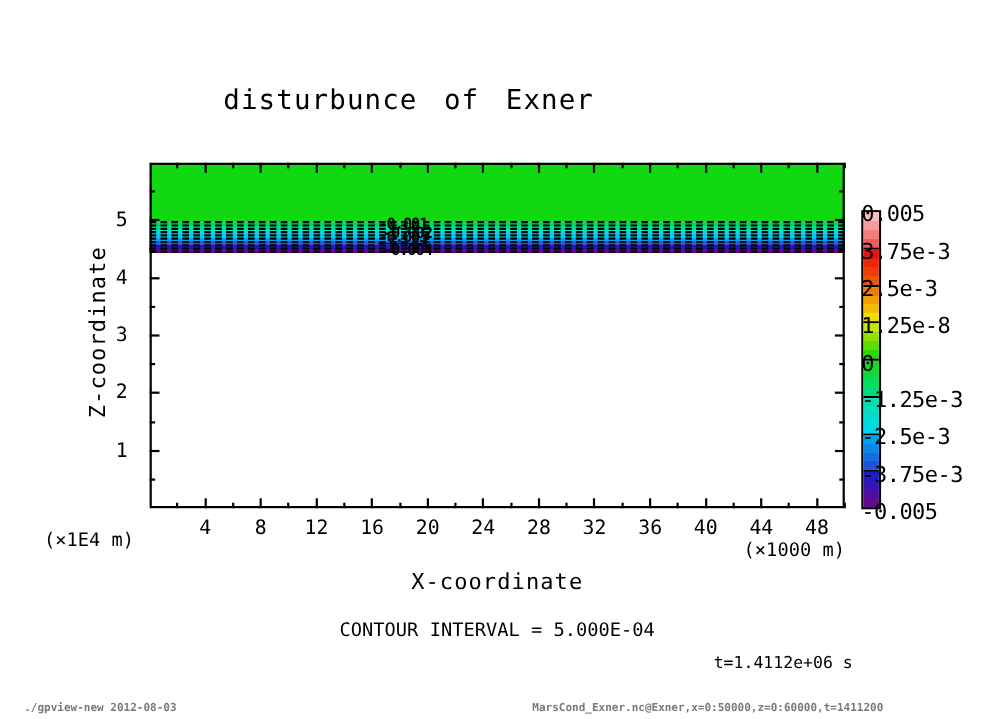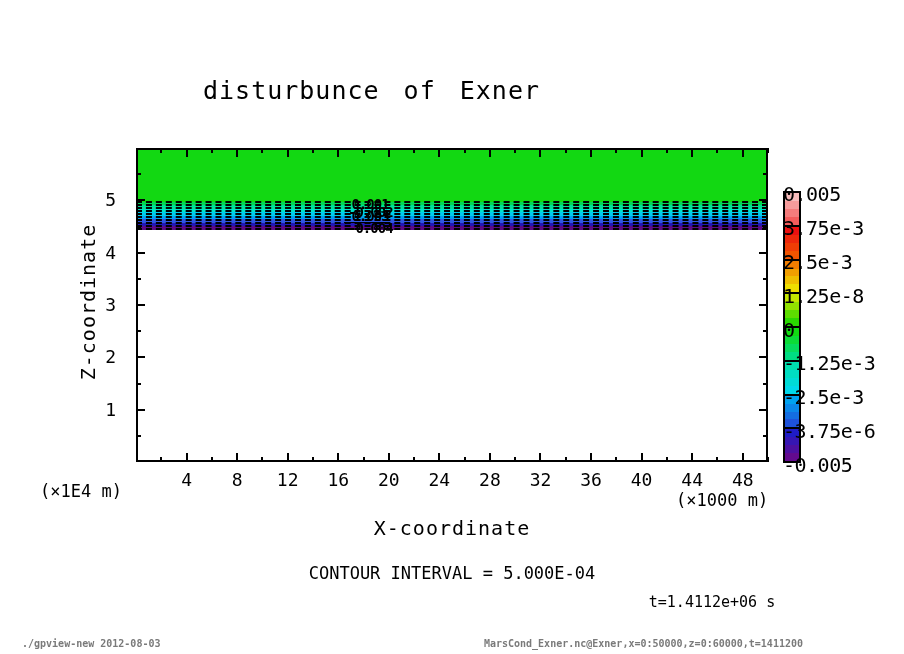--- a/index.html
+++ b/index.html
@@ -169,15 +169,15 @@
     <div class="ylab" style="position: absolute; left: 88px; top: 294px;">3</div>
     <div class="ylab" style="position: absolute; left: 88px; top: 241.667px;">4</div>
     <div class="ylab" style="position: absolute; left: 88px; top: 189.333px;">5</div>
     <div class="cb-label" style="position: absolute; top: 182px;">0.005</div>
     <div class="cb-label" style="position: absolute; top: 215.875px;">3.75e-3</div>
     <div class="cb-label" style="position: absolute; top: 249.75px;">2.5e-3</div>
     <div class="cb-label" style="position: absolute; top: 283.625px;">1.25e-8</div>
     <div class="cb-label" style="position: absolute; top: 317.5px;">0</div>
     <div class="cb-label" style="position: absolute; top: 351.375px;">-1.25e-3</div>
     <div class="cb-label" style="position: absolute; top: 385.25px;">-2.5e-3</div>
-    <div class="cb-label" style="position: absolute; top: 419.125px;">-3.75e-6</div>
+    <div class="cb-label" style="position: absolute; top: 419.125px;">-3.75e-3</div>
     <div class="cb-label" style="position: absolute; top: 453px;">-0.005</div>
   </div>
 
 </body></html>

